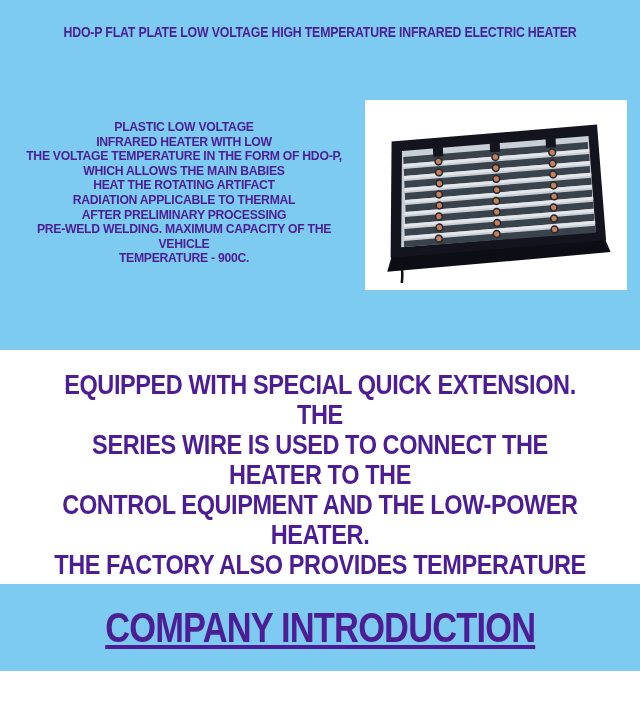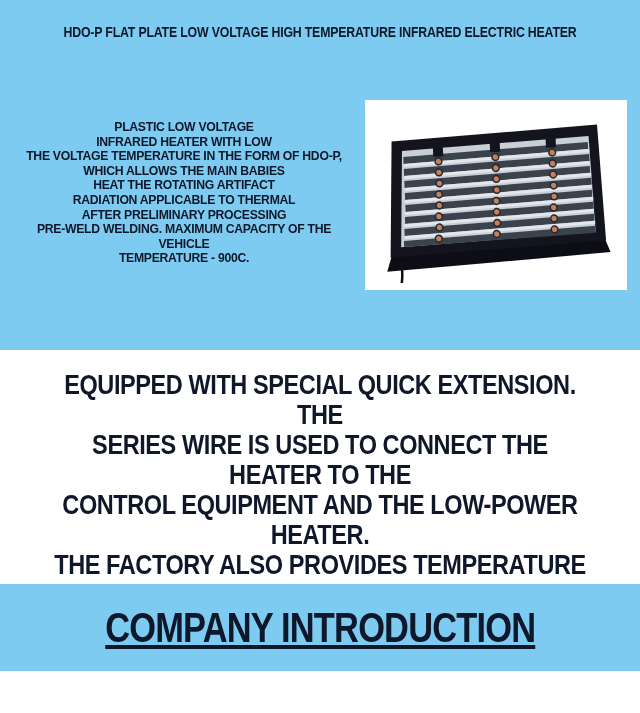--- a/index.html
+++ b/index.html
@@ -3,21 +3,21 @@
 <meta charset="utf-8">
 <style>
   html, body { margin: 0; padding: 0; background: #ffffff; }
   .page {
     position: relative;
     width: 640px;
     height: 713px;
     background: #ffffff;
     overflow: hidden;
     font-family: "Liberation Sans", sans-serif;
-    color: #0f172a;
+    color: #4c1d95;
   }
   
   .hero {
     position: absolute;
     left: 0; top: 0;
     width: 640px; height: 350px;
     background: #7dcbf1;
   }
   .hero-title {
     position: absolute;

